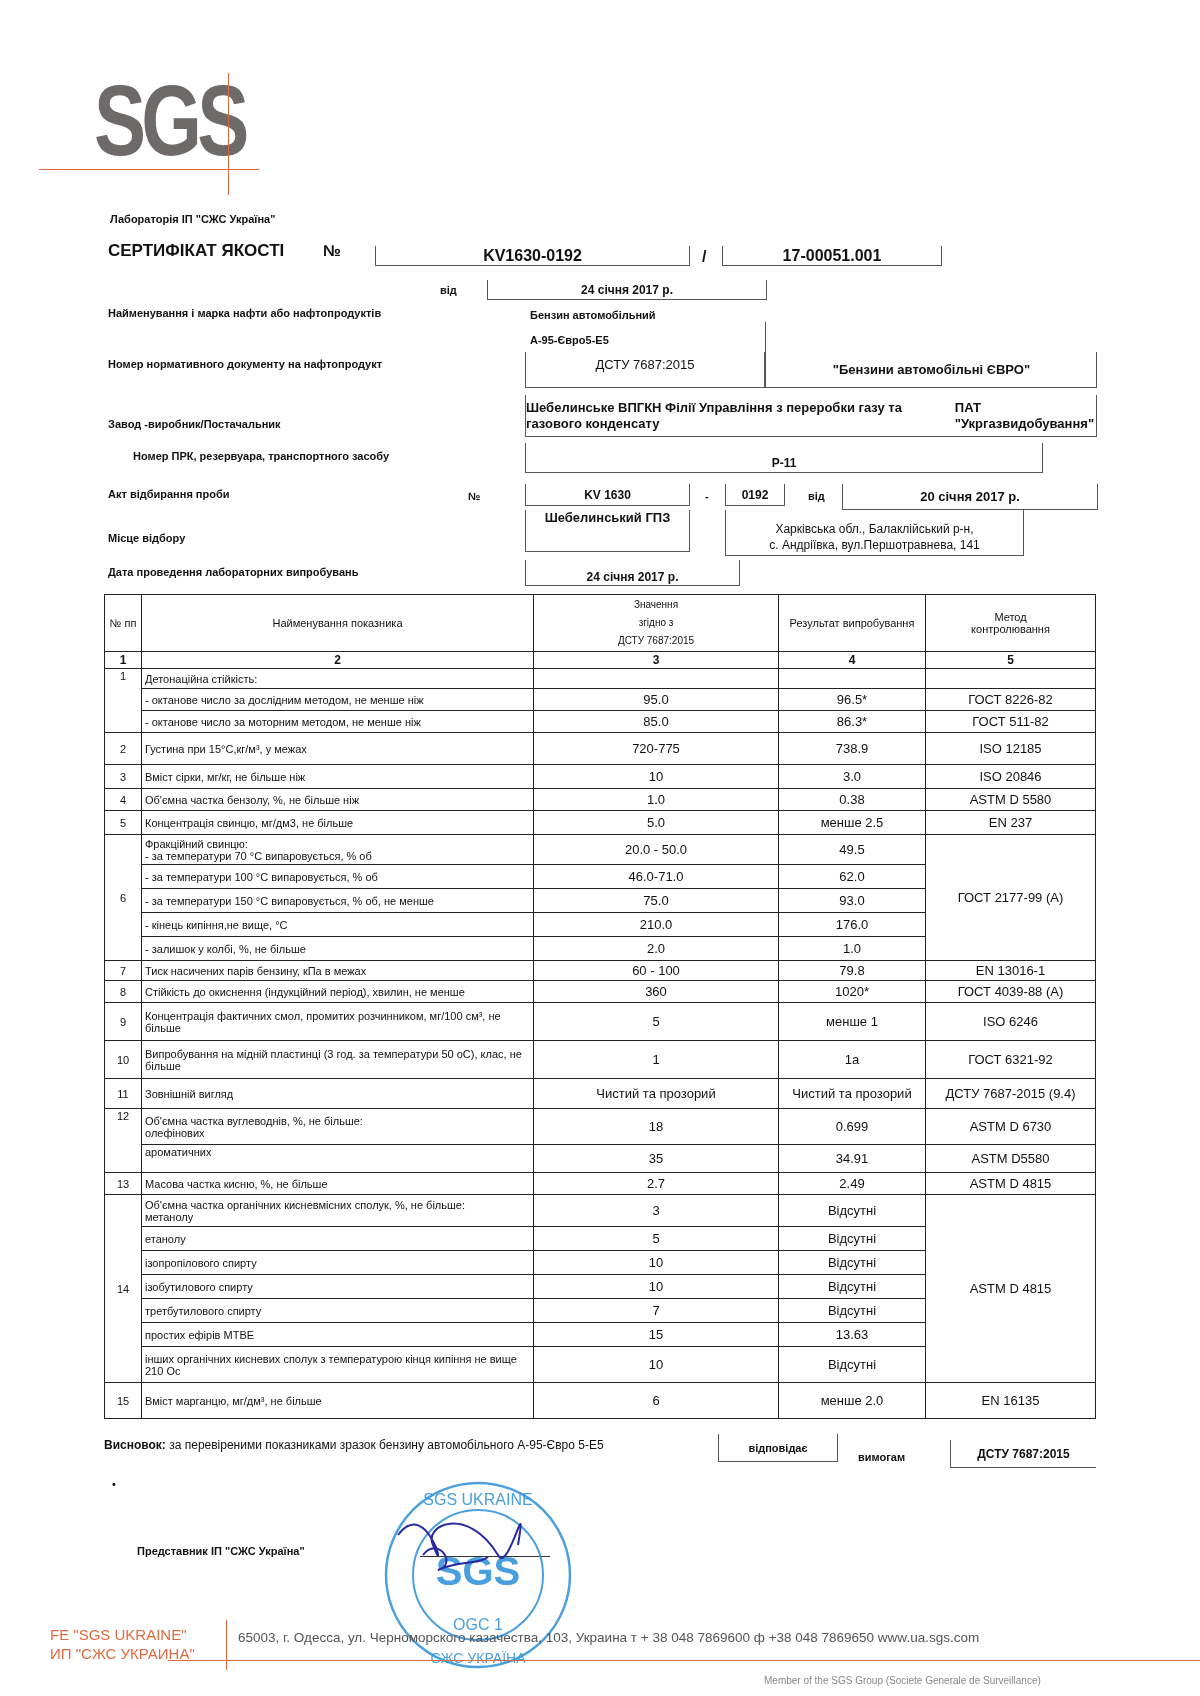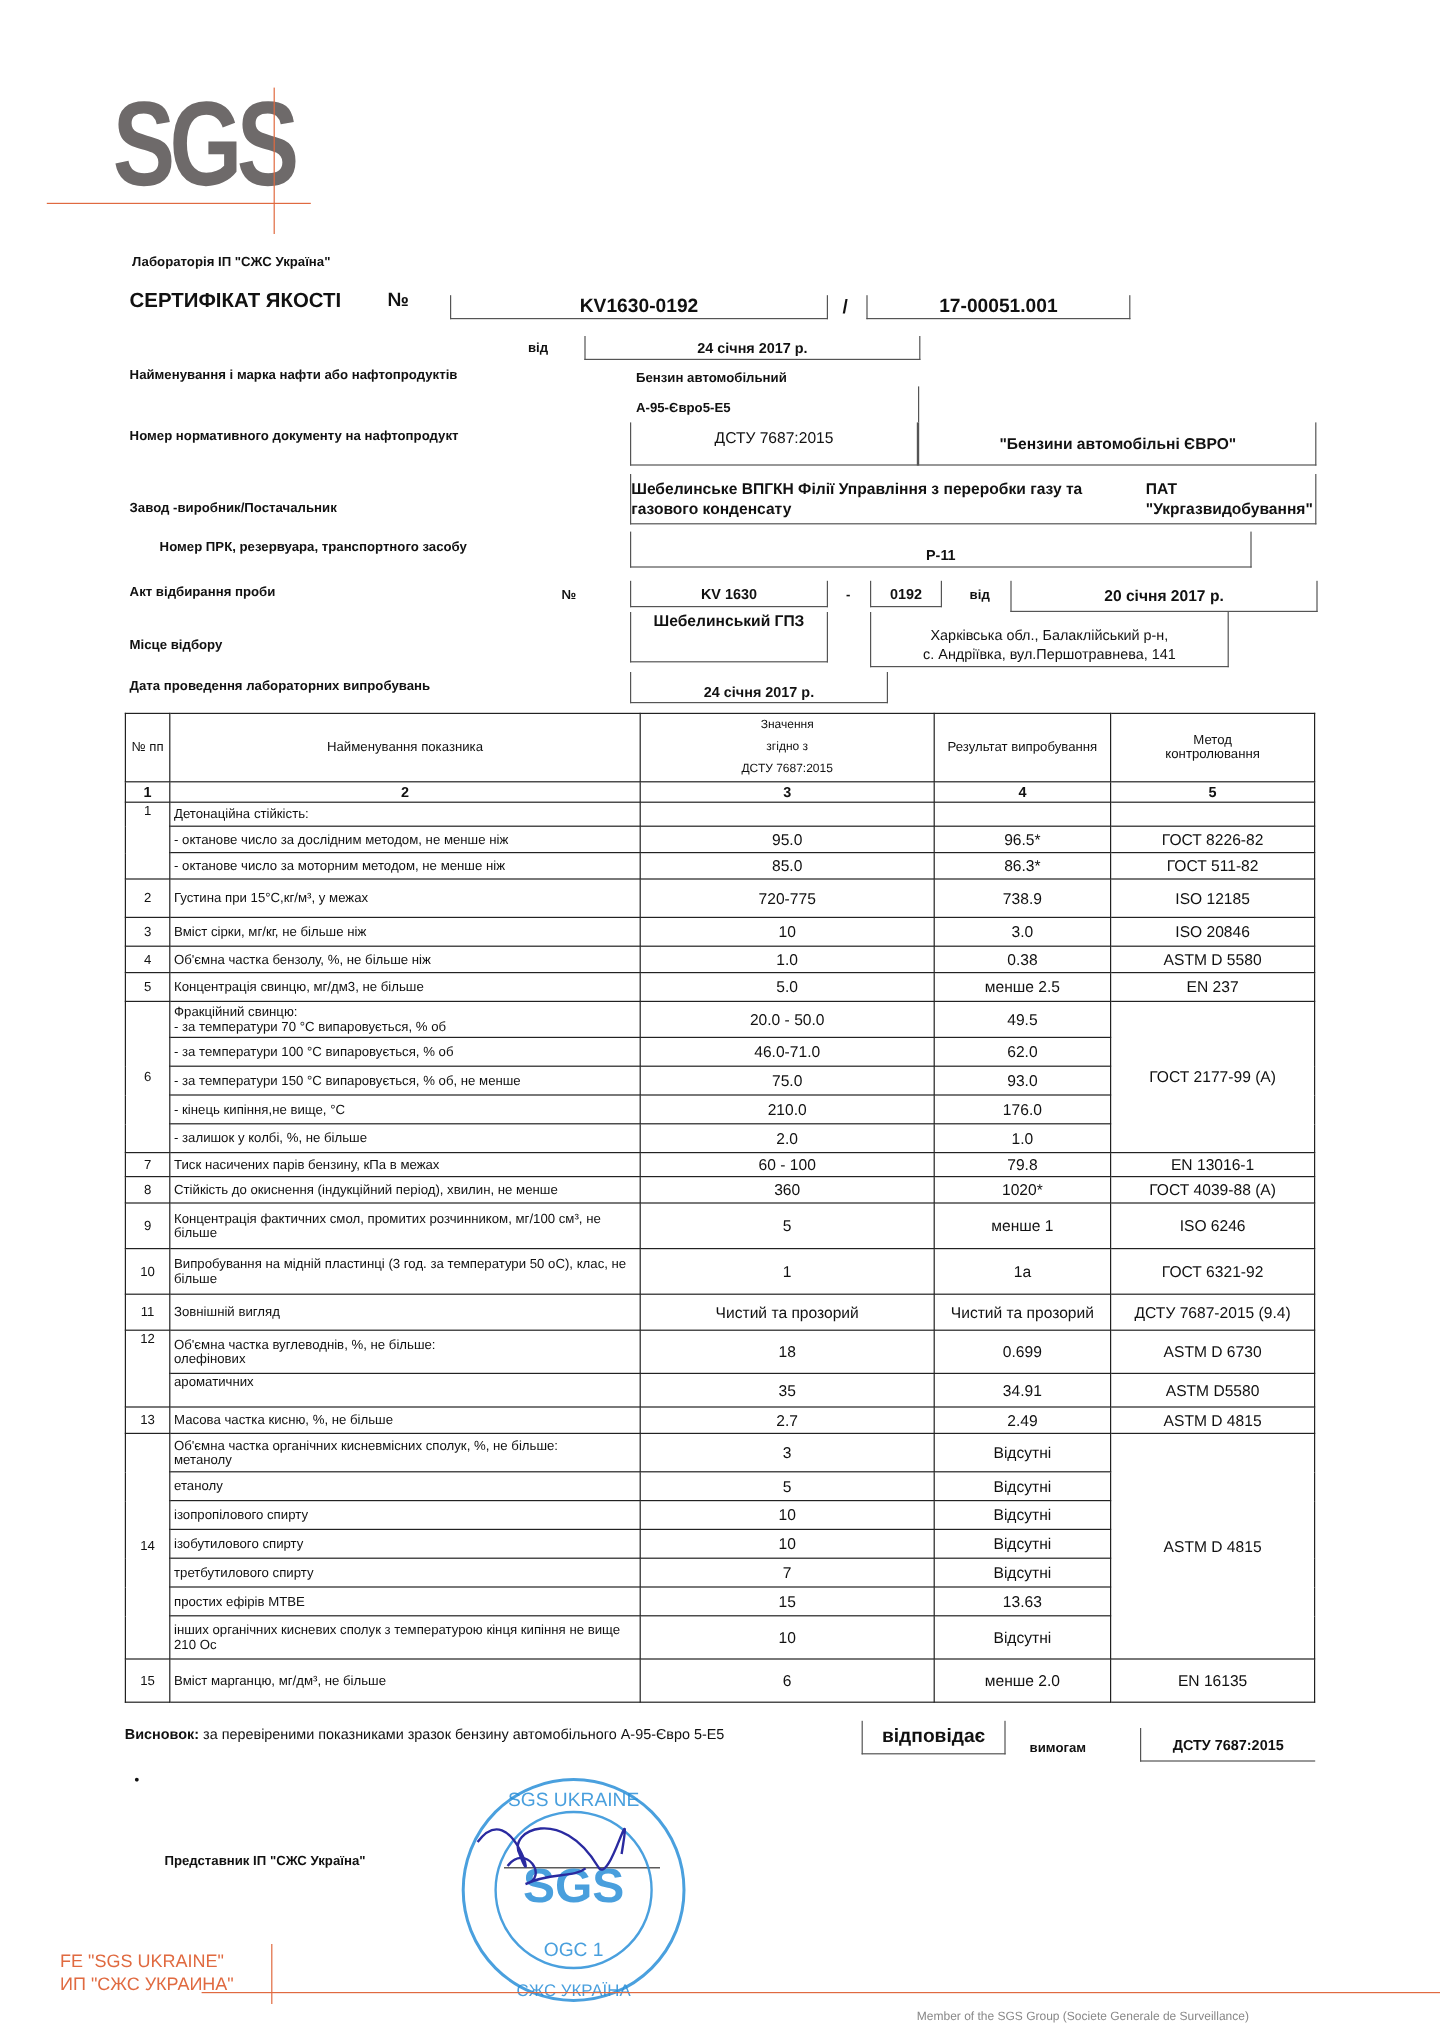--- a/index.html
+++ b/index.html
@@ -301,21 +301,21 @@
     <td class="c4">менше 2.0</td>
     <td class="c5">EN 16135</td>
   </tr>
 </tbody>
   </table>
 
 <div class="abs conclusion">
   <b>Висновок:</b>
   <span>за перевіреними показниками зразок бензину автомобільного А-95-Євро 5-Е5</span>
 </div>
-<div class="box" style="left:718px;top:1434px;width:120px;height:28px;border-top:none;font-size:16px;">відповідає</div>
+<div class="box" style="left:718px;top:1434px;width:120px;height:28px;border-top:none;font-size:11px;">відповідає</div>
 <div class="abs" style="left:858px;top:1451px;font-size:11px;font-weight:bold;">вимогам</div>
 <div class="box noright" style="left:950px;top:1440px;width:146px;height:28px;font-size:12px;">ДСТУ 7687:2015</div>
 
 <div class="abs" style="left:112px;top:1478px;font-size:11px;font-weight:bold;">•</div>
 <div class="abs" style="left:137px;top:1476px;font-size:10.5px;font-weight:bold;line-height:15px;">
 </div>
 
 <div class="abs" style="left:137px;top:1545px;font-size:11px;font-weight:bold;">Представник ІП "СЖС Україна"</div>
 <div class="abs" style="left:420px;top:1556px;width:130px;height:1px;background:#333;"></div>
 
@@ -331,15 +331,16 @@
     <path d="M45 90 C 60 70, 80 100, 60 105 C 80 95, 100 100, 110 92" fill="none" stroke="#2a2aa0" stroke-width="2"></path>
   </svg>
 </div>
 
 <div class="abs footer-left">
   <div>FE "SGS UKRAINE"</div>
   <div>ИП "СЖС УКРАИНА"</div>
 </div>
 <div class="abs footer-vline"></div>
 <div class="abs footer-addr">
+  <div>65003, г. Одесса, ул. Черноморского казачества, 103,  Украина т + 38 048 7869600   ф +38 048 7869650  www.ua.sgs.com</div>
 </div>
 <div class="abs footer-hline"></div>
 <div class="abs member">Member of the SGS Group (Societe Generale de Surveillance)</div>
 
 </body></html>

